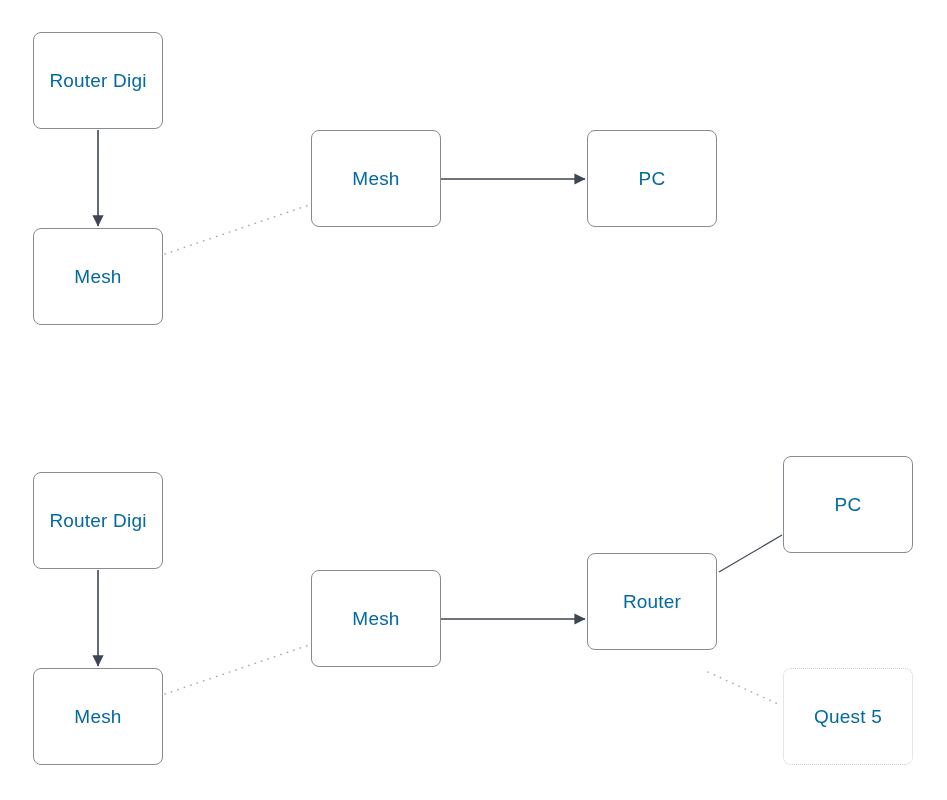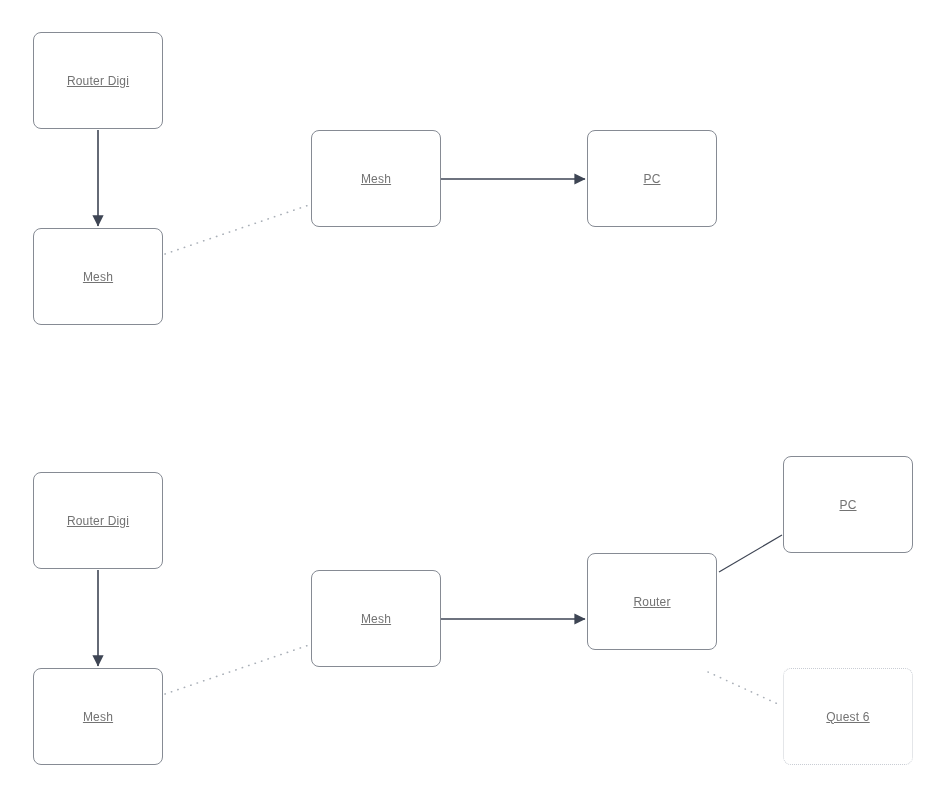--- a/index.html
+++ b/index.html
@@ -30,25 +30,24 @@
     box-sizing: border-box;
     background: #ffffff;
     border: 1px solid #868b94;
     border-radius: 8px;
     display: flex;
     align-items: center;
     justify-content: center;
     z-index: 2;
   }
   .node .label {
-    font-size: 12px;
-    color: #737373;
+    font-size: 19px;
+    color: #0369a1;
     letter-spacing: 0.2px;
     white-space: nowrap;
-    text-decoration: underline;
   }
   .node.quest {
     border: 1px dotted #c9cdd4;
   }
   .edge-solid {
     stroke-width: 1.6;
     fill: none;
   }
   .edge-plain {
     stroke-width: 1.2;
@@ -114,16 +113,16 @@
 
   <div class="node" style="left:587px; top:553px;">
     <span class="label">Router</span>
   </div>
 
   <div class="node" style="left:783px; top:456px;">
     <span class="label">PC</span>
   </div>
 
   <div class="node quest" style="left:783px; top:668px;">
-    <span class="label">Quest 6</span>
+    <span class="label">Quest 5</span>
   </div>
 
 </div>
 
 </body></html>

